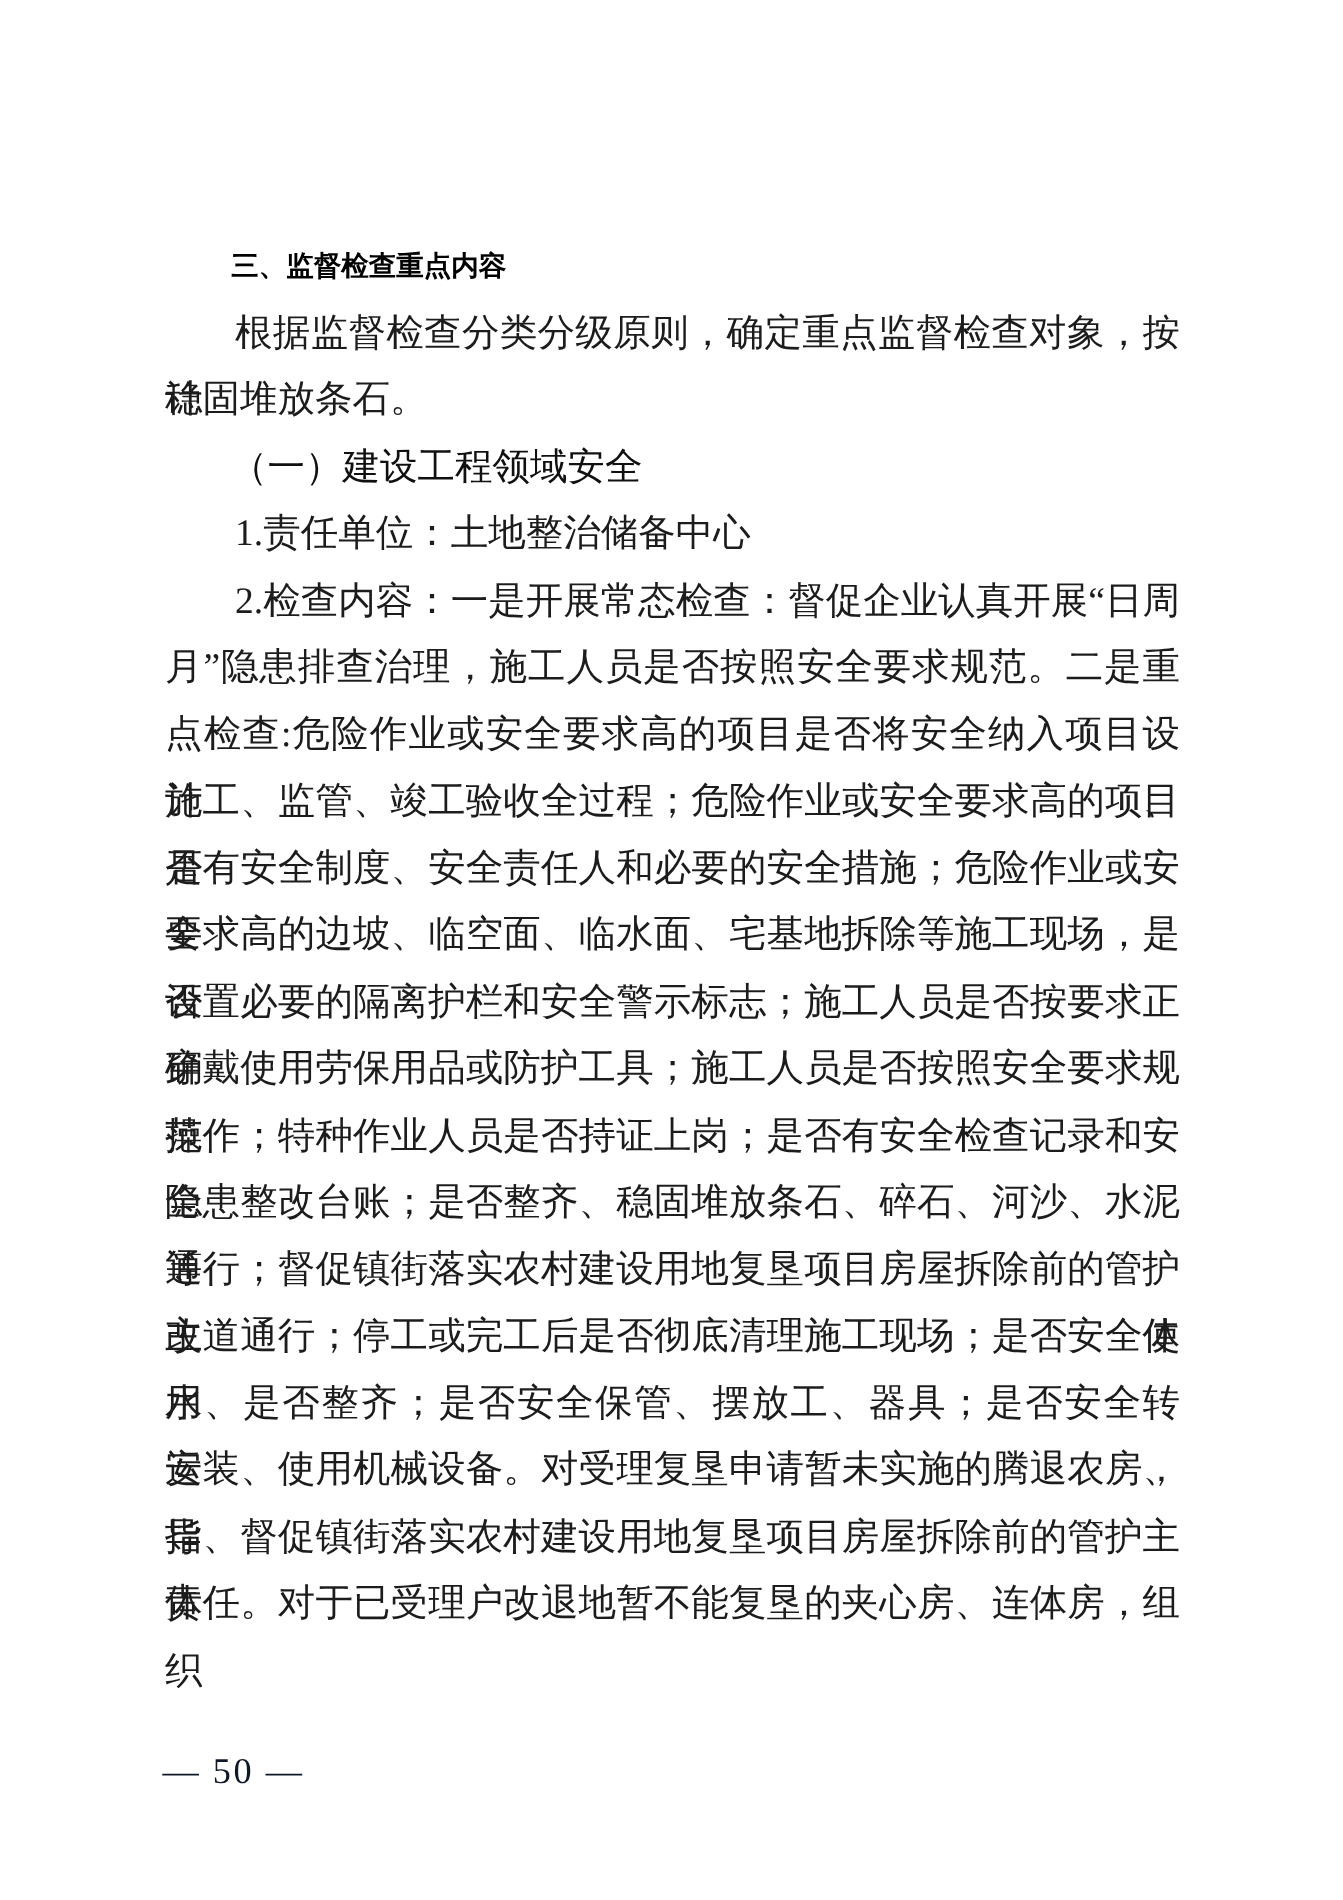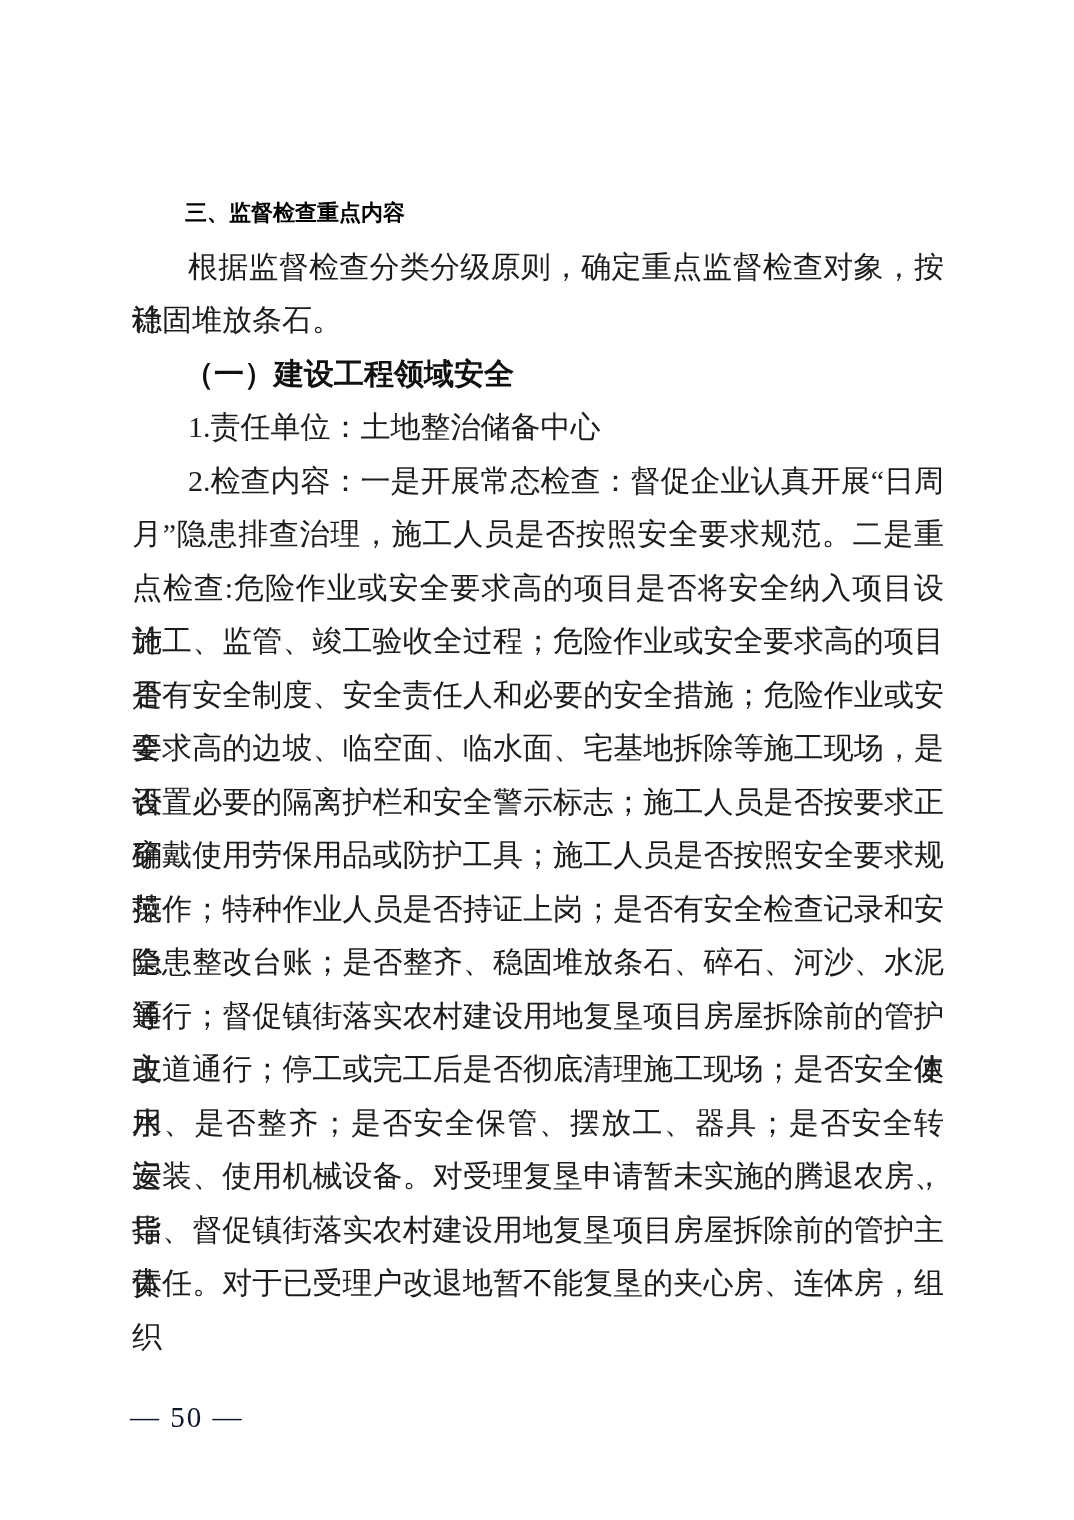--- a/index.html
+++ b/index.html
@@ -39,21 +39,21 @@
     text-indent: 56px;
   }
   .doc-body > div.h1 {
     font-family: "Liberation Sans", sans-serif;
     font-weight: bold;
     font-size: 22px;
     color: #000000;
     text-indent: 53px;
   }
   .doc-body > div.h2 {
-    font-weight: bold;
+    font-weight: normal;
     font-size: 30px;
     color: #101010;
     text-indent: 52px;
   }
   .page-number {
     position: absolute;
     left: 130px;
     top: 1400px;
     font-size: 29px;
     line-height: 34px;

